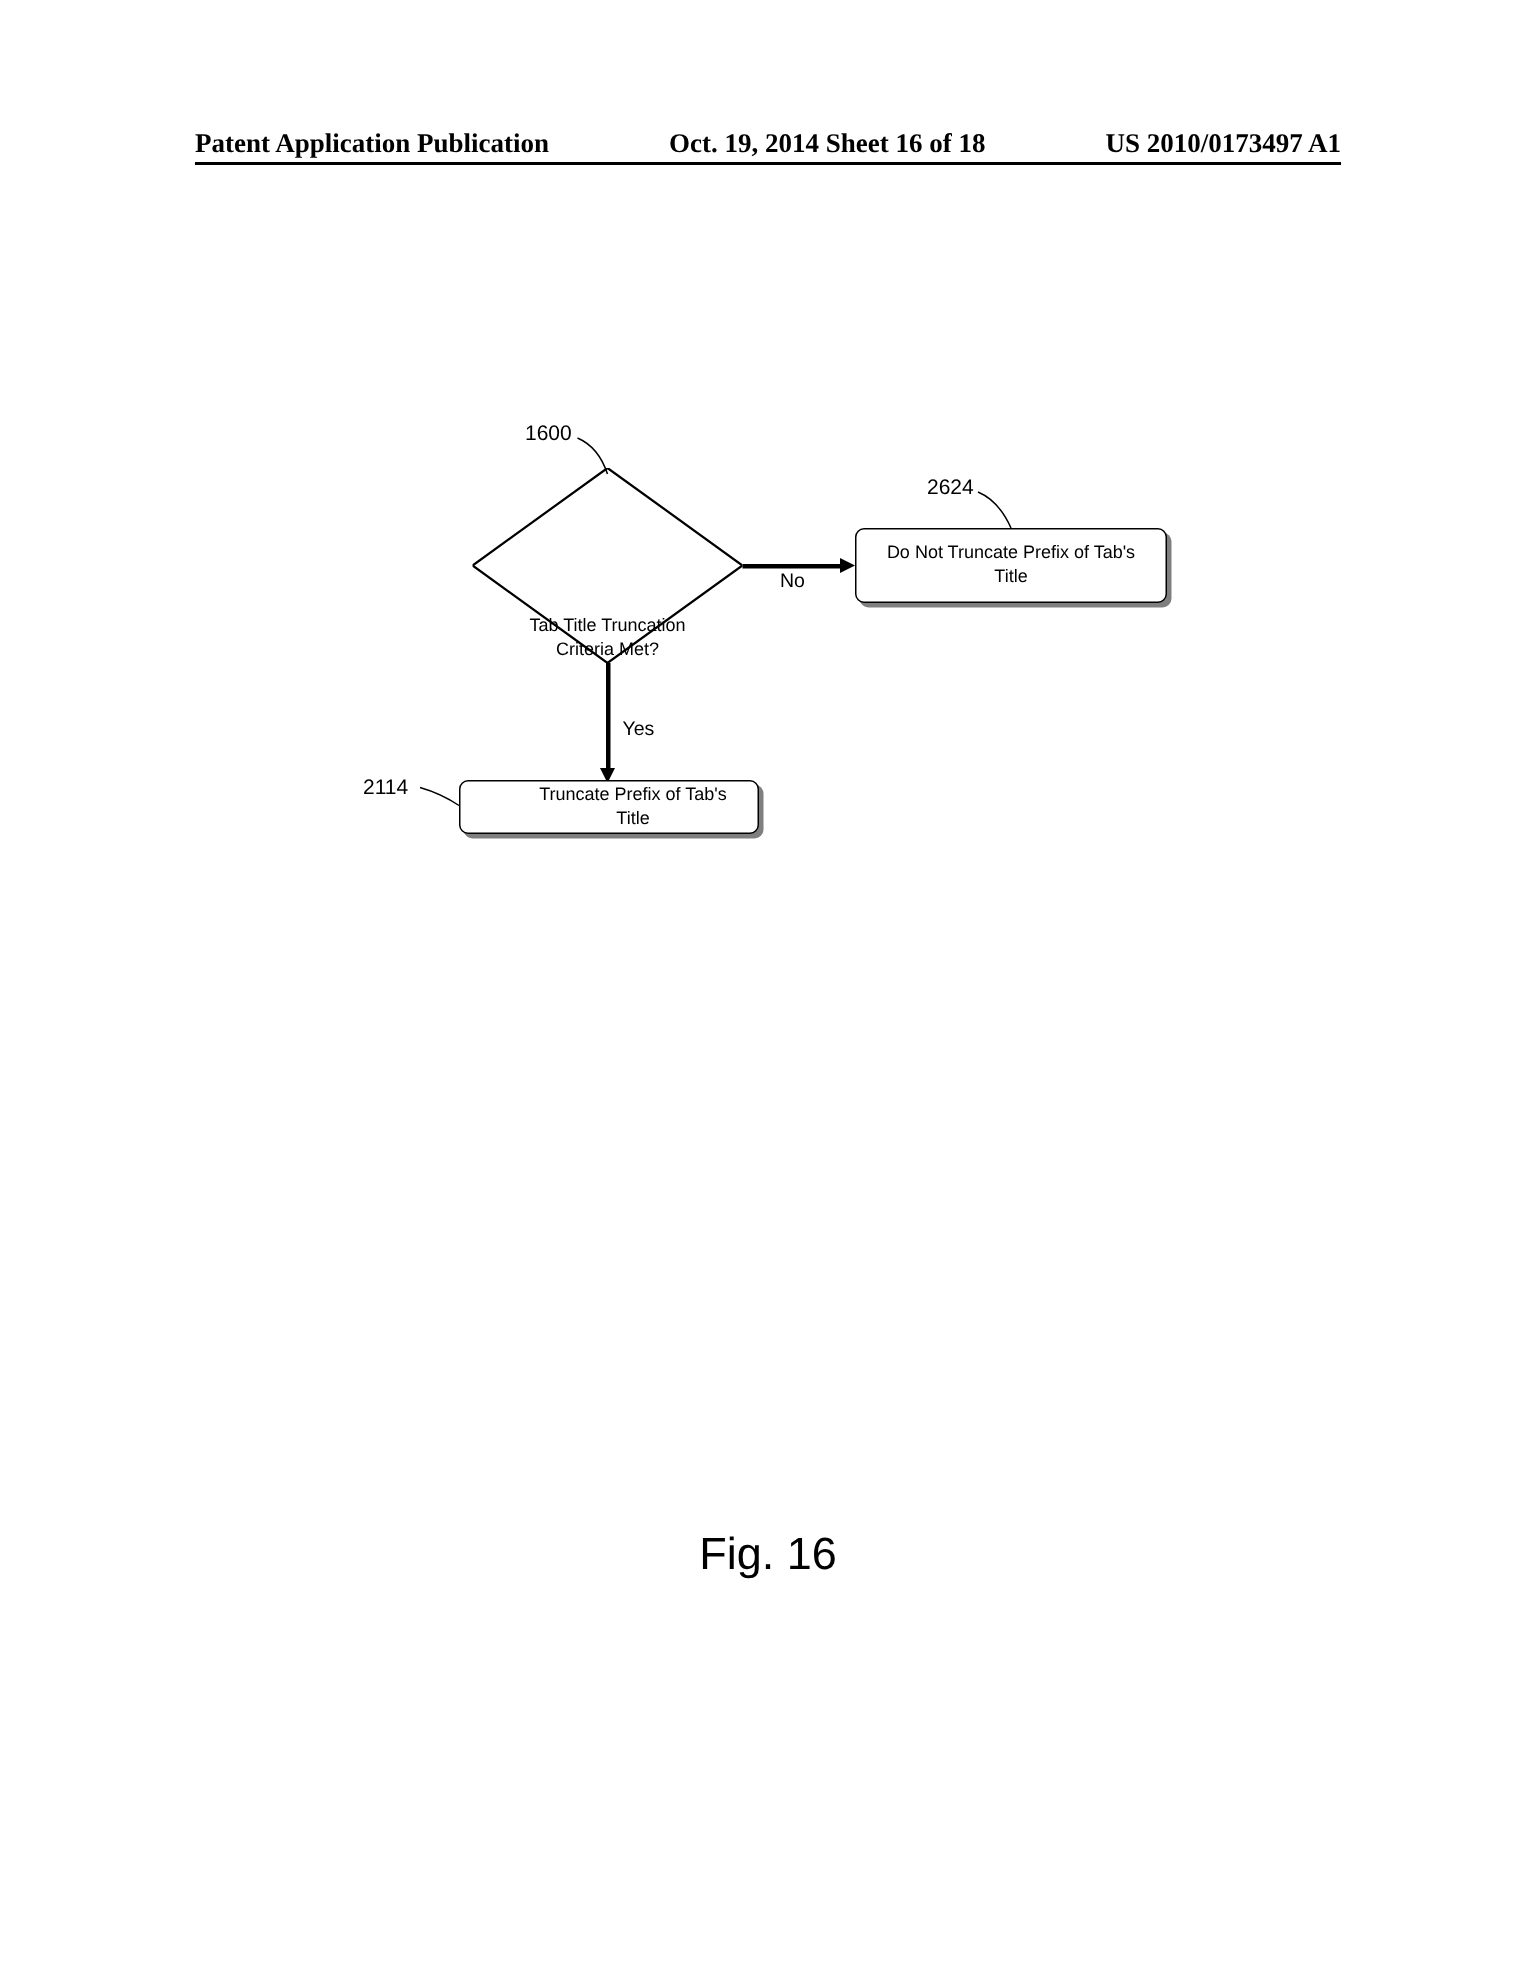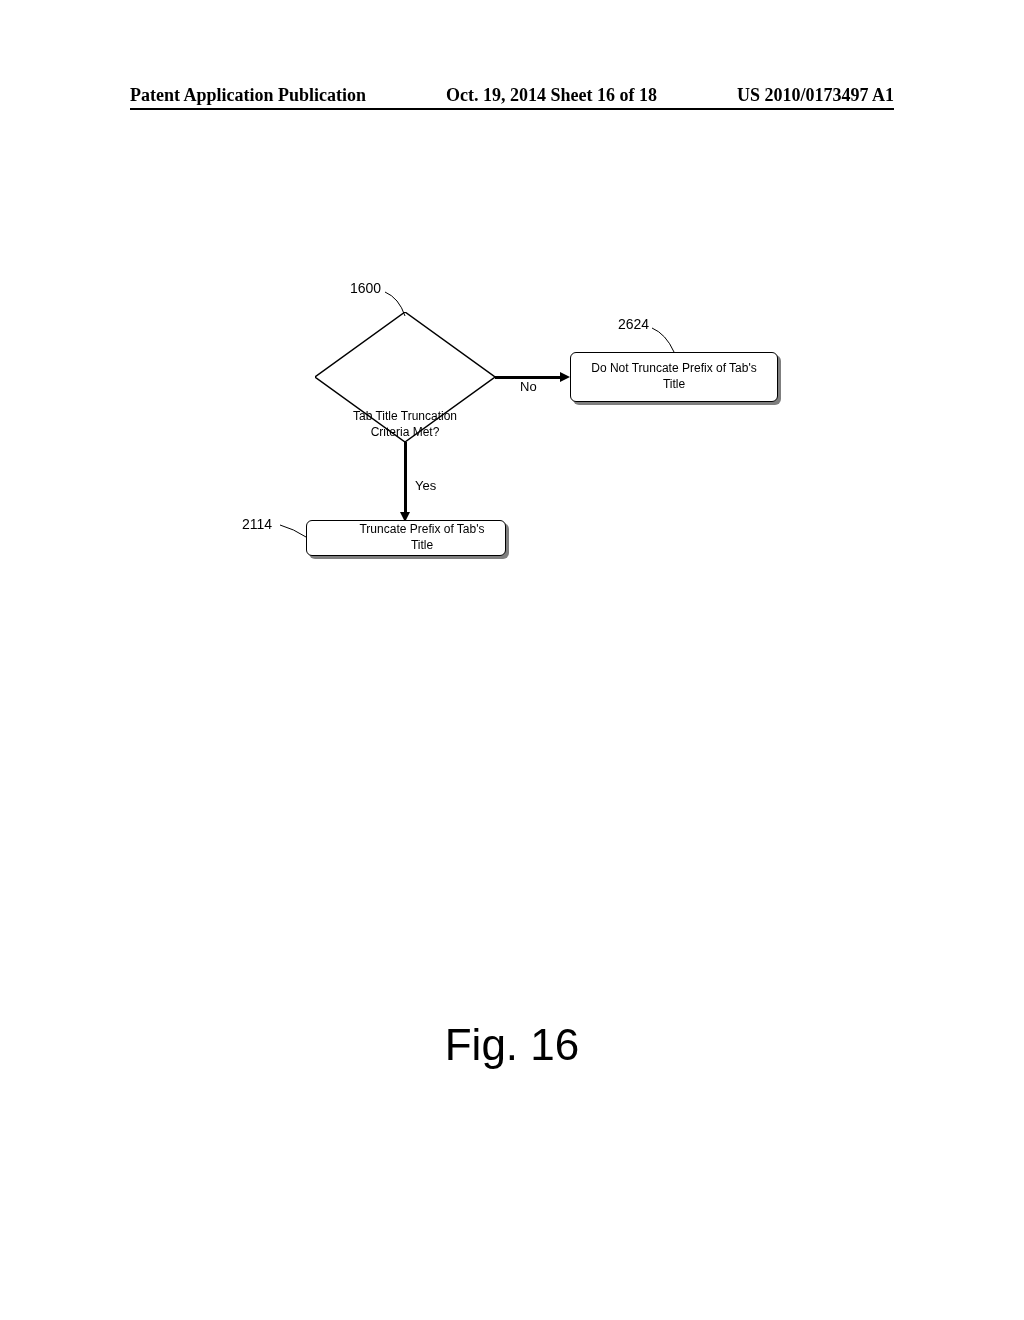--- a/index.html
+++ b/index.html
@@ -112,21 +112,21 @@
       border-right: 5px solid transparent;
       border-top: 10px solid #000;
     }
     .figure-caption {
       position: absolute;
       top: 1020px;
       left: 0;
       right: 0;
       text-align: center;
       font-family: Arial, sans-serif;
-      font-size: 44px;
+      font-size: 30px;
     }
     svg.callout {
       position: absolute;
       overflow: visible;
     }
   </style>
 </head>
 <body>
 
 <div class="header">

